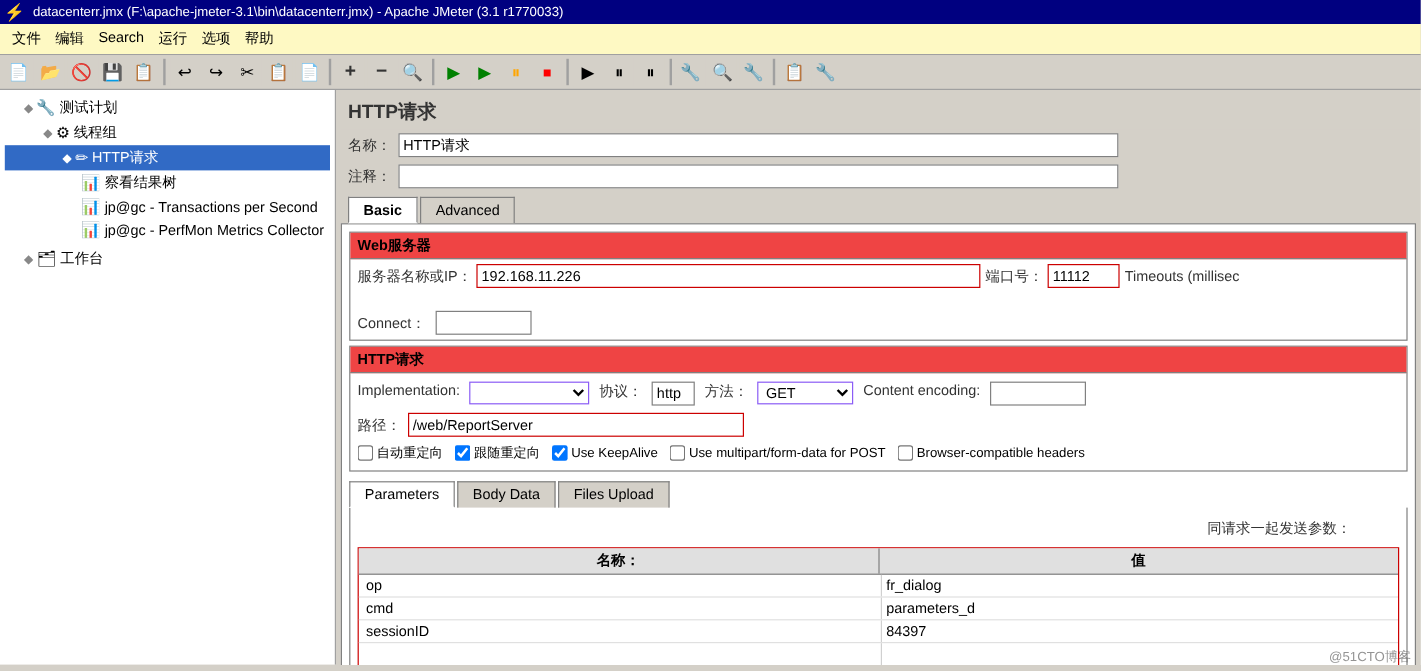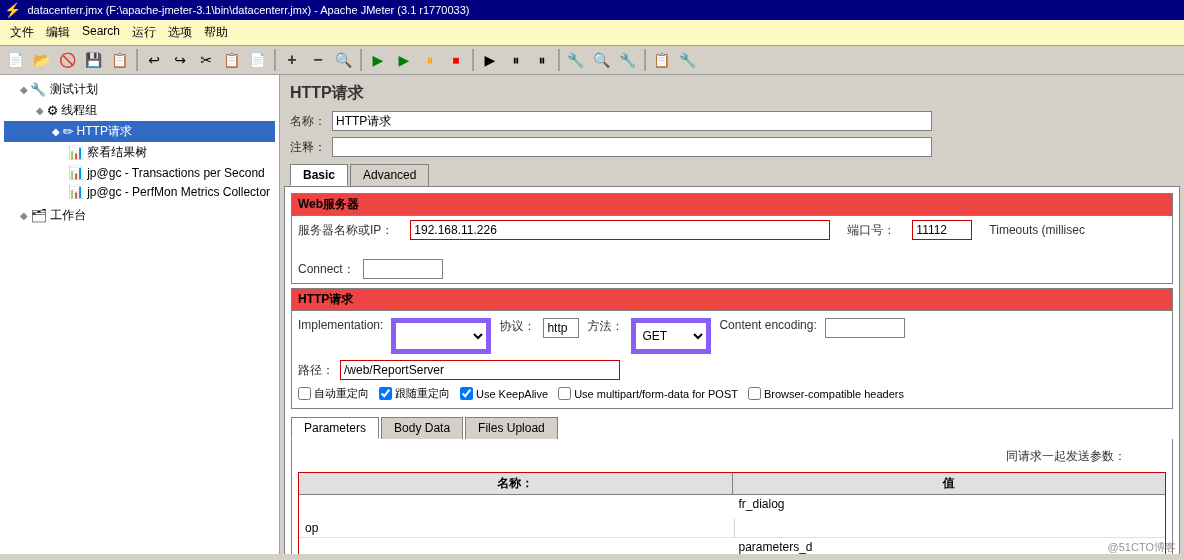--- a/index.html
+++ b/index.html
@@ -150,22 +150,22 @@
 
     
     .impl-row {
       display: flex;
       align-items: flex-start;
       gap: 8px;
       padding: 3px 0;
       flex-wrap: wrap;
     }
     .select-input {
-      height: 36px;
-      border: 5px solid #8b5cf6;
+      height: 19px;
+      border: 1px solid #8b5cf6;
       background: white;
       font-size: 12px;
       padding: 0 2px;
     }
 
     
     .path-row {
       display: flex;
       align-items: center;
       gap: 6px;
@@ -236,21 +236,20 @@
     .param-row {
       display: flex;
       border-bottom: 1px solid #e0e0e0;
     }
     .param-row:last-child { border-bottom: none; }
     .param-cell-name {
       flex: 1;
       padding: 2px 6px;
       border-right: 1px solid #d0d0d0;
       font-size: 12px;
-      margin-top: 24px;
     }
     .param-cell-value {
       flex: 1;
       padding: 2px 4px;
       font-size: 12px;
     }
     .param-empty-row {
       height: 40px;
     }
 
@@ -396,21 +395,21 @@
     <div class="tab-bar">
       <div class="tab active">Basic</div>
       <div class="tab">Advanced</div>
     </div>
 
     <div style="background: white; border: 1px solid #808080; padding: 6px;">
 
       <div class="section-box" style="margin: 0 0 4px 0;">
         <div class="section-header">Web服务器</div>
         <div class="section-content">
-          <div style="display:flex; align-items:center; gap:17px; flex-wrap:wrap;">
+          <div style="display:flex; align-items:center; gap:4px; flex-wrap:wrap;">
             <span class="field-label">服务器名称或IP：</span>
             <input class="field-input red-border" type="text" style="width: 420px;" value="192.168.11.226">
             <span class="field-label">端口号：</span>
             <input class="field-input red-border" type="text" style="width: 60px;" value="11112">
             <span class="field-label">Timeouts (millisec</span>
           </div>
           <div style="display:flex; align-items:center; gap:8px; padding-top:3px;margin-top:16px;">
             <span class="field-label">Connect：</span>
             <input class="field-input" type="text" style="width: 80px;">
           </div>

